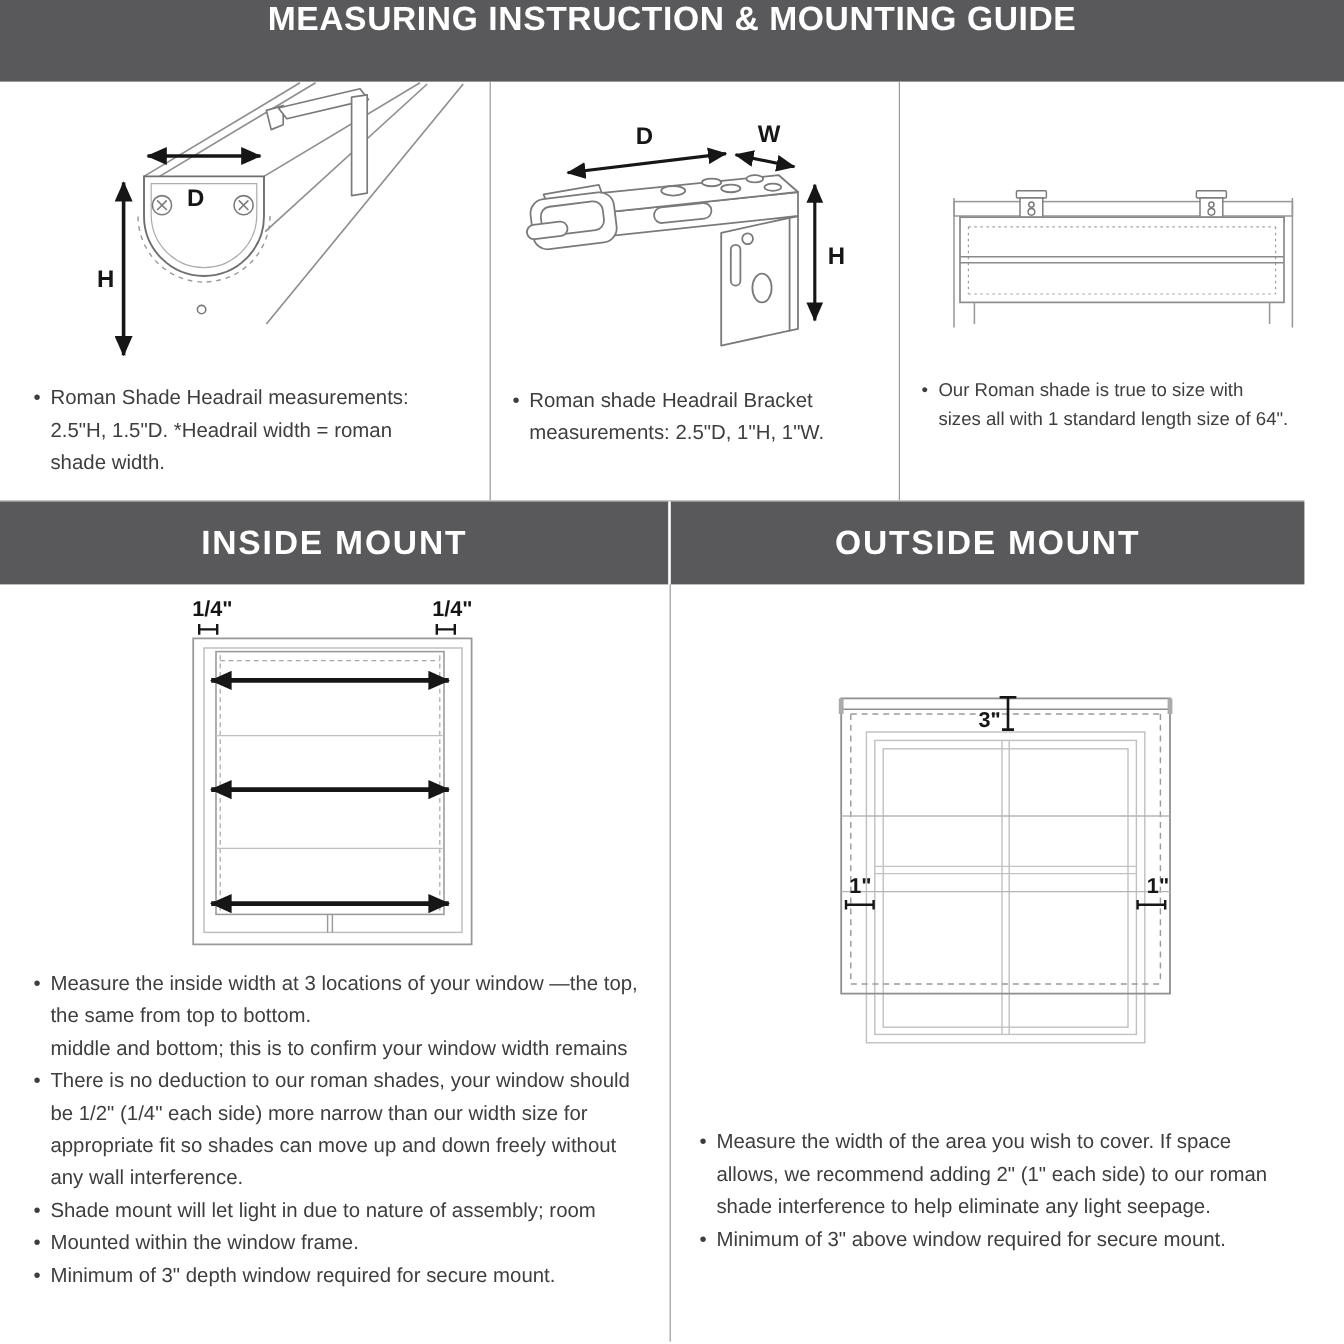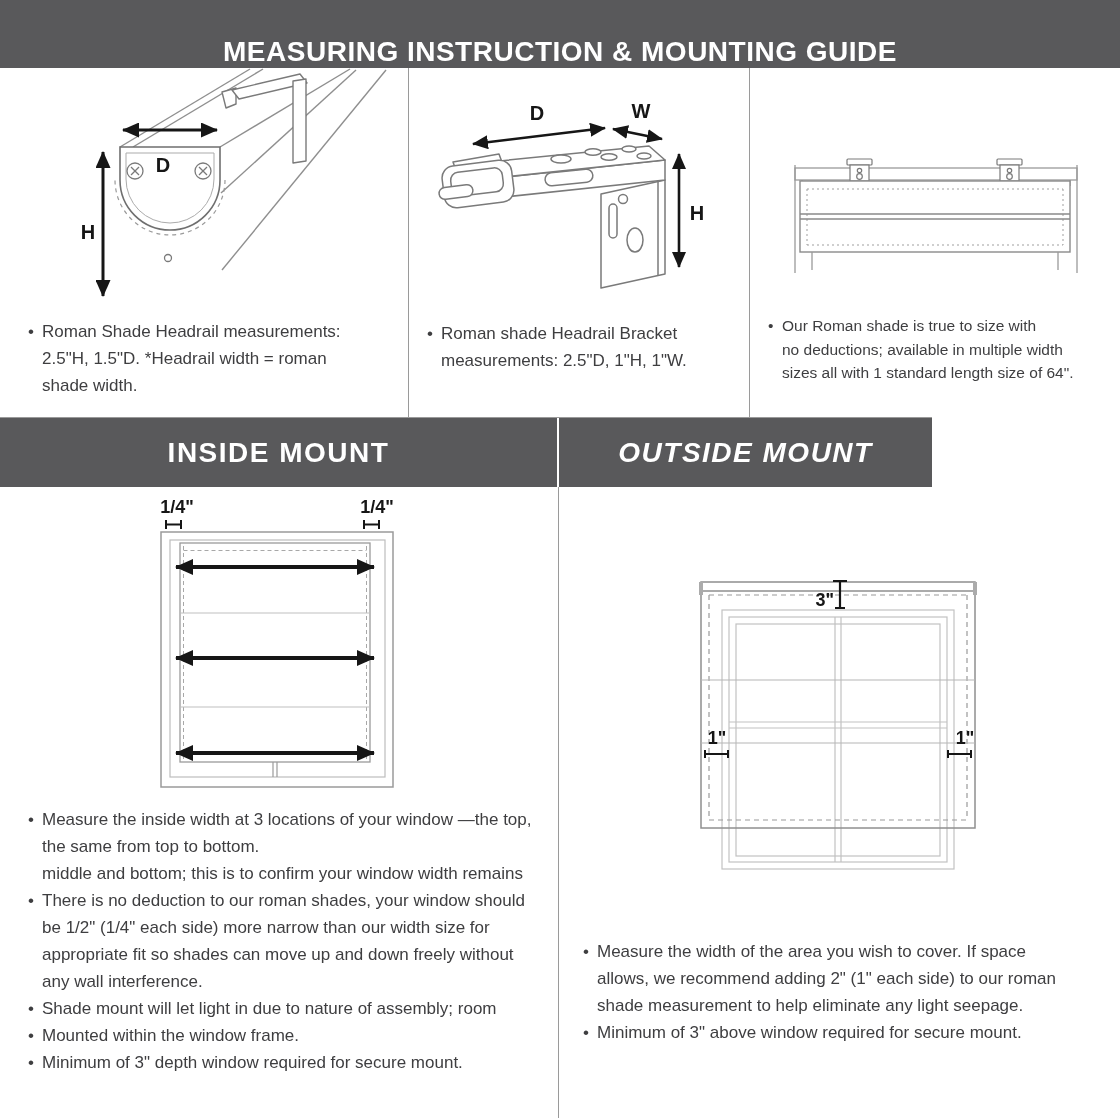--- a/index.html
+++ b/index.html
@@ -1,38 +1,38 @@
 <!DOCTYPE html>
 <html><head>
 <meta charset="utf-8">
 <style>
   html,body{margin:0;padding:0;background:#fff;}
   .page{position:relative;width:1120px;height:1120px;background:#fff;overflow:hidden;
         font-family:"Liberation Sans",sans-serif;color:#3e3e40;}
   
   .main-header{position:absolute;top:0;left:0;width:1120px;height:68px;background:#59595b;
-               display:flex;align-items:flex-end;justify-content:center;}
+               display:flex;align-items:flex-start;justify-content:center;}
   .main-header .title{color:#fff;font-weight:bold;font-size:28px;letter-spacing:0.5px;}
   
   .top-panels{position:absolute;top:68px;left:0;width:1120px;height:349px;display:flex;}
   .panel{position:relative;box-sizing:border-box;height:349px;}
   .panel-1{width:409px;border-right:1px solid #9a9a9a;}
   .panel-2{width:341px;border-right:1px solid #9a9a9a;}
   .panel-3{width:370px;}
   .panel .diagram{position:absolute;top:0;left:0;}
   .panel-text{position:absolute;font-size:17px;line-height:28px;}
   .panel-1 .panel-text{left:28px;top:250px;}
   .panel-2 .panel-text{left:18px;top:252px;}
   .panel-3 .panel-text{left:18px;top:246px;font-size:15.5px;line-height:23.5px;}
   
-  .mount-headers{position:absolute;top:417px;left:0;width:932px;height:70px;display:flex;
+  .mount-headers{position:absolute;top:417px;left:0;width:1087px;height:70px;display:flex;
                  border-top:1px solid #9a9a9a;box-sizing:border-box;background:#fff;text-align:right;}
   .mount-bar{background:#59595b;display:flex;align-items:center;justify-content:center;}
   .mount-bar.left{width:557px;}
-  .mount-bar.right{flex:1;font-style:italic;}
+  .mount-bar.right{flex:1;}
   .mount-gap{width:2px;background:#fff;}
   .mount-bar .mtitle{color:#fff;font-weight:bold;font-size:28px;letter-spacing:1.5px;}
   
   .cols{position:absolute;top:487px;left:0;width:1120px;height:633px;}
   .col{position:absolute;top:0;height:633px;}
   .col.inside{left:0;width:558px;}
   .col.outside{left:559px;width:561px;}
   .col-divider{position:absolute;left:558px;top:0;width:1px;height:631px;background:#9a9a9a;}
   .col .diagram{position:absolute;}
   .inside .diagram{left:152px;top:6px;}
@@ -199,21 +199,20 @@
         <g stroke="#9a9a9a" stroke-width="1.3">
           <line x1="62" y1="184" x2="62" y2="202"></line>
             <line x1="308" y1="184" x2="308" y2="202"></line>
         </g>
       </svg>
       <div class="panel-text bullets">
           <div class="bullet-item">
             <span class="bullet-dot">•</span>
             <div class="bullet-text">
               <div>Our Roman shade is true to size with</div>
-              <div>no deductions; available in multiple width</div>
               <div>sizes all with 1 standard length size of 64".</div>
             </div>
           </div>
         </div>
     </div>
   </section>
 
   <div class="mount-headers">
     <div class="mount-bar left">
       <span class="mtitle">INSIDE MOUNT</span>
@@ -339,21 +338,21 @@
         <text class="lbl18" x="277" y="174" text-anchor="middle">1"</text>
         <path d="M17,180 V188 M17,184 H40 M40,180 V188" stroke="#161616" stroke-width="2" fill="none"></path>
         <path d="M260,180 V188 M260,184 H283 M283,180 V188" stroke="#161616" stroke-width="2" fill="none"></path>
       </svg>
       <div class="bullets">
           <div class="bullet-item">
             <span class="bullet-dot">•</span>
             <div class="bullet-text">
               <div>Measure the width of the area you wish to cover. If space</div>
               <div>allows, we recommend adding 2" (1" each side) to our roman</div>
-              <div>shade measurement to help eliminate any light seepage.</div>
+              <div>shade interference to help eliminate any light seepage.</div>
             </div>
           </div>
           <div class="bullet-item">
             <span class="bullet-dot">•</span>
             <div class="bullet-text">
               <div>Minimum of 3" above window required for secure mount.</div>
             </div>
           </div>
         </div>
     </div>

